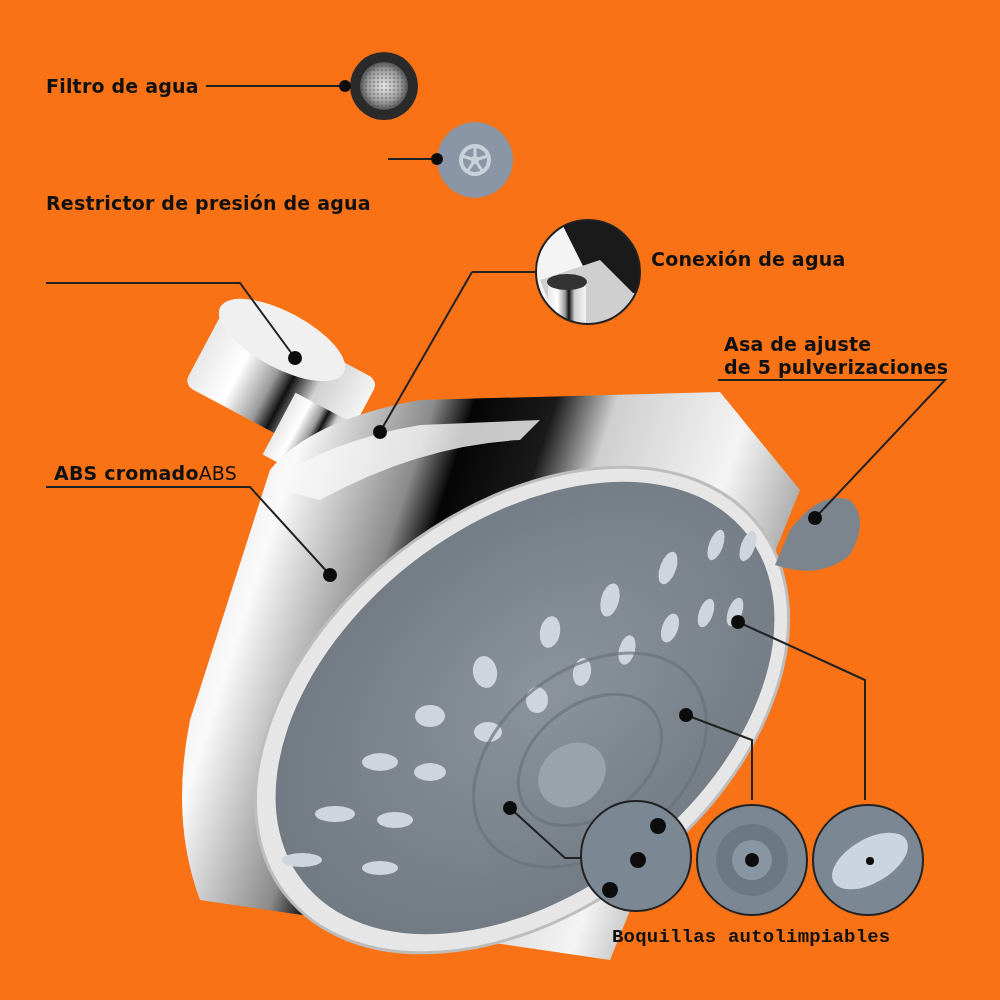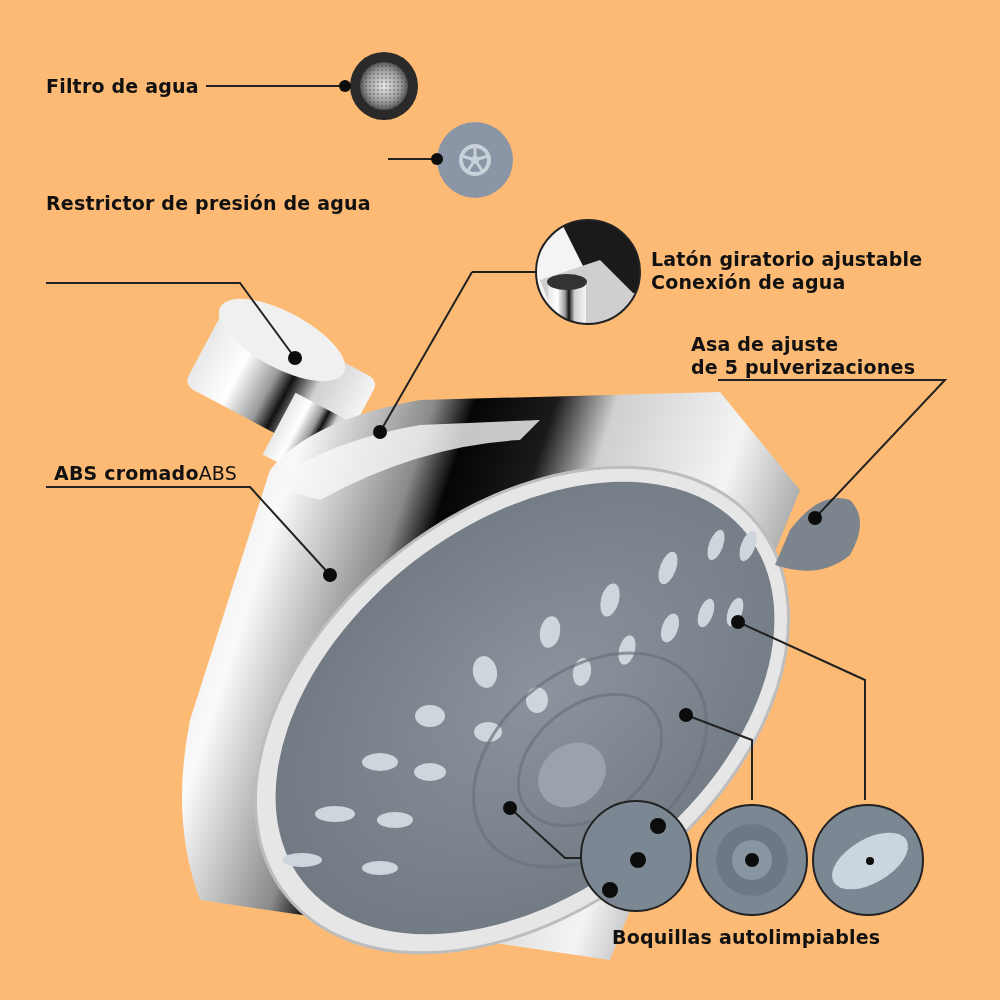--- a/index.html
+++ b/index.html
@@ -1,16 +1,16 @@
 <!DOCTYPE html>
 <html><head>
 <meta charset="utf-8">
 <style>
   html,body{margin:0;padding:0;background:#fff;}
-  #stage{position:relative;width:1000px;height:1000px;overflow:hidden;background:#fdba74;font-family:"DejaVu Sans","Liberation Sans",sans-serif;}
+  #stage{position:relative;width:1000px;height:1000px;overflow:hidden;background:#f97316;font-family:"DejaVu Sans","Liberation Sans",sans-serif;}
   .label{position:absolute;color:#111;font-weight:bold;font-size:19px;line-height:23px;white-space:nowrap;letter-spacing:0.2px;}
   .label .plain{font-weight:normal;}
   svg.art{position:absolute;left:0;top:0;}
 </style>
 </head>
 <body>
 
 <div id="stage">
 
   <svg class="art" width="1000" height="1000" viewBox="0 0 1000 1000">
@@ -175,22 +175,21 @@
       <circle cx="510" cy="808" r="7"></circle>
     </g>
   </svg>
 
   <div class="label" style="left:46px;top:75px;">Filtro de agua</div>
   <div class="label" style="left:46px;top:148px;margin-top:44px;">Restrictor de presión de agua</div>
   <div class="label" style="left:54px;top:462px;">
     <span>ABS cromado</span><span class="plain">ABS</span>
   </div>
   <div class="label" style="left:651px;top:248px;">
-    <div>Latón giratorio ajustable</div>
     <div>Conexión de agua</div>
   </div>
-  <div class="label" style="left:691px;top:333px;">
+  <div class="label" style="left:724px;top:333px;">
     <div>Asa de ajuste</div>
     <div>de 5 pulverizaciones</div>
   </div>
-  <div class="label" style="left:612px;top:926px;">Boquillas autolimpiables</div>
+  <div class="label" style="left:612px;top:926px;font-family:Liberation Mono, monospace;">Boquillas autolimpiables</div>
 
 </div>
 
 </body></html>

